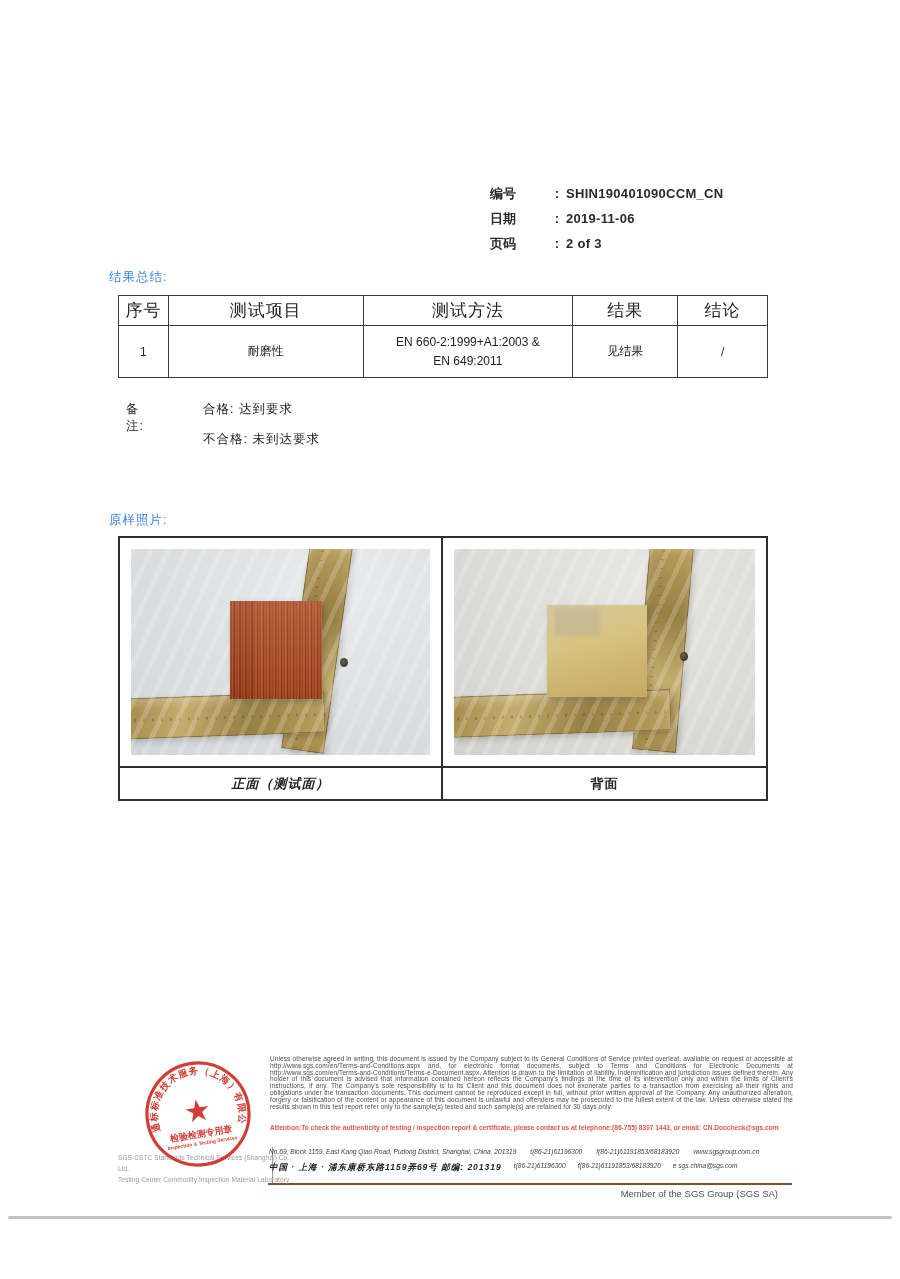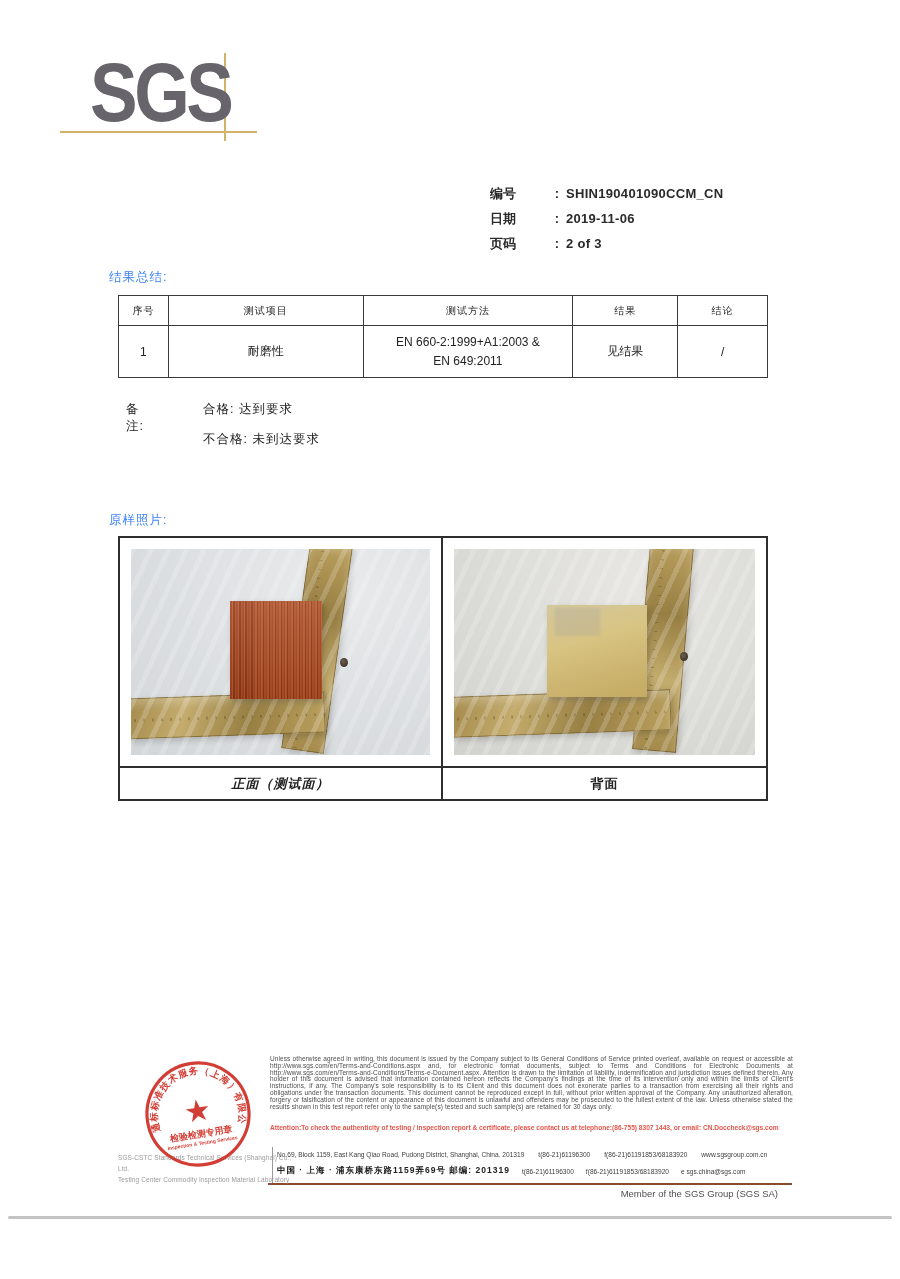--- a/index.html
+++ b/index.html
@@ -24,21 +24,21 @@
   .meta-value { letter-spacing:.3px; }
 
   
   .section-label { position:absolute; left:109px; font-size:12.5px; color:#3b82f6; letter-spacing:1px; }
   .lbl-results { top:269px; }
   .lbl-photos  { top:512px; }
 
   
   table.results { position:absolute; left:118px; top:295px; width:650px; border-collapse:collapse; }
   table.results th, table.results td { border:1.6px solid #3a3a3a; text-align:center; vertical-align:middle; color:#222; }
-  table.results th { height:30px; font-size:10px; font-weight:400; letter-spacing:1px; }
+  table.results th { height:30px; font-size:17px; font-weight:400; letter-spacing:1px; }
   table.results td { height:52px; font-size:12px; }
   .col-no{width:50px;} .col-item{width:195px;} .col-method{width:210px;} .col-result{width:105px;} .col-concl{width:90px;}
   .method-line { display:block; line-height:1.55; font-size:12px; }
 
   
   .notes { position:absolute; left:122px; top:401px; font-size:12.5px; color:#222; }
   .notes-label { position:absolute; left:4px; top:0; letter-spacing:1px; }
   .notes-lines { position:absolute; left:81px; top:0; width:320px; }
   .note-line { height:29.5px; letter-spacing:1px; white-space:nowrap; }
 
@@ -81,40 +81,35 @@
   .stamp svg { width:110px; height:110px; }
   .stamp-company { position:absolute; left:118px; top:1152px; width:175px; font-size:6.5px; line-height:1.7;
            color:#9a9a9a; z-index:1; letter-spacing:.1px; }
 
   .legal { position:absolute; left:270px; top:1056px; width:523px; font-size:6.5px; line-height:1.05;
            color:#4c4c4c; text-align:justify; letter-spacing:.1px; }
   .attention { position:absolute; left:270px; top:1124px; width:523px; font-size:6.6px; line-height:1.15;
            font-weight:700; color:#e4564a; text-align:justify; }
 
   .addr-divider { position:absolute; left:272px; top:1147px; width:1px; height:37px; background:#9a9a9a; }
-  .addr-row { position:absolute; left:277px; width:516px; display:flex; align-items:center; white-space:nowrap; color:#3d3d3d; }
+  .addr-row { position:absolute; left:269px; width:516px; display:flex; white-space:nowrap; color:#3d3d3d;font-style:italic; }
   .addr-en { top:1148px; height:13px; font-size:6.6px; gap:14px; }
   .addr-cn { top:1162px; height:18px; font-size:8.5px; gap:12px; }
   .addr-cn .cn-main { font-weight:700; letter-spacing:1px; color:#222; }
   .addr-rule { position:absolute; left:268px; top:1183px; width:524px; height:2px; background:#8c4a2e; }
   .member { position:absolute; left:270px; top:1188px; width:522px; text-align:right; padding-right:14px;
             font-size:9.5px; color:#4f4f4f; }
 
   .page-shadow { position:absolute; left:8px; top:1216px; width:884px; height:3px; background:#c3c3c3; border-radius:2px; }
 </style>
 </head>
 <body>
 
 <div id="page">
 
-  <div class="logo">
-    <div class="logo-hline"></div>
-    <div class="logo-vline"></div>
-    <div class="logo-text">SGS</div>
-  </div>
 
 
   <div class="meta">
     <div class="meta-row">
       <span class="meta-label">编号</span>
       <span class="meta-colon">:</span>
       <span class="meta-value">SHIN190401090CCM_CN</span>
     </div>
     <div class="meta-row">
       <span class="meta-label">日期</span>

